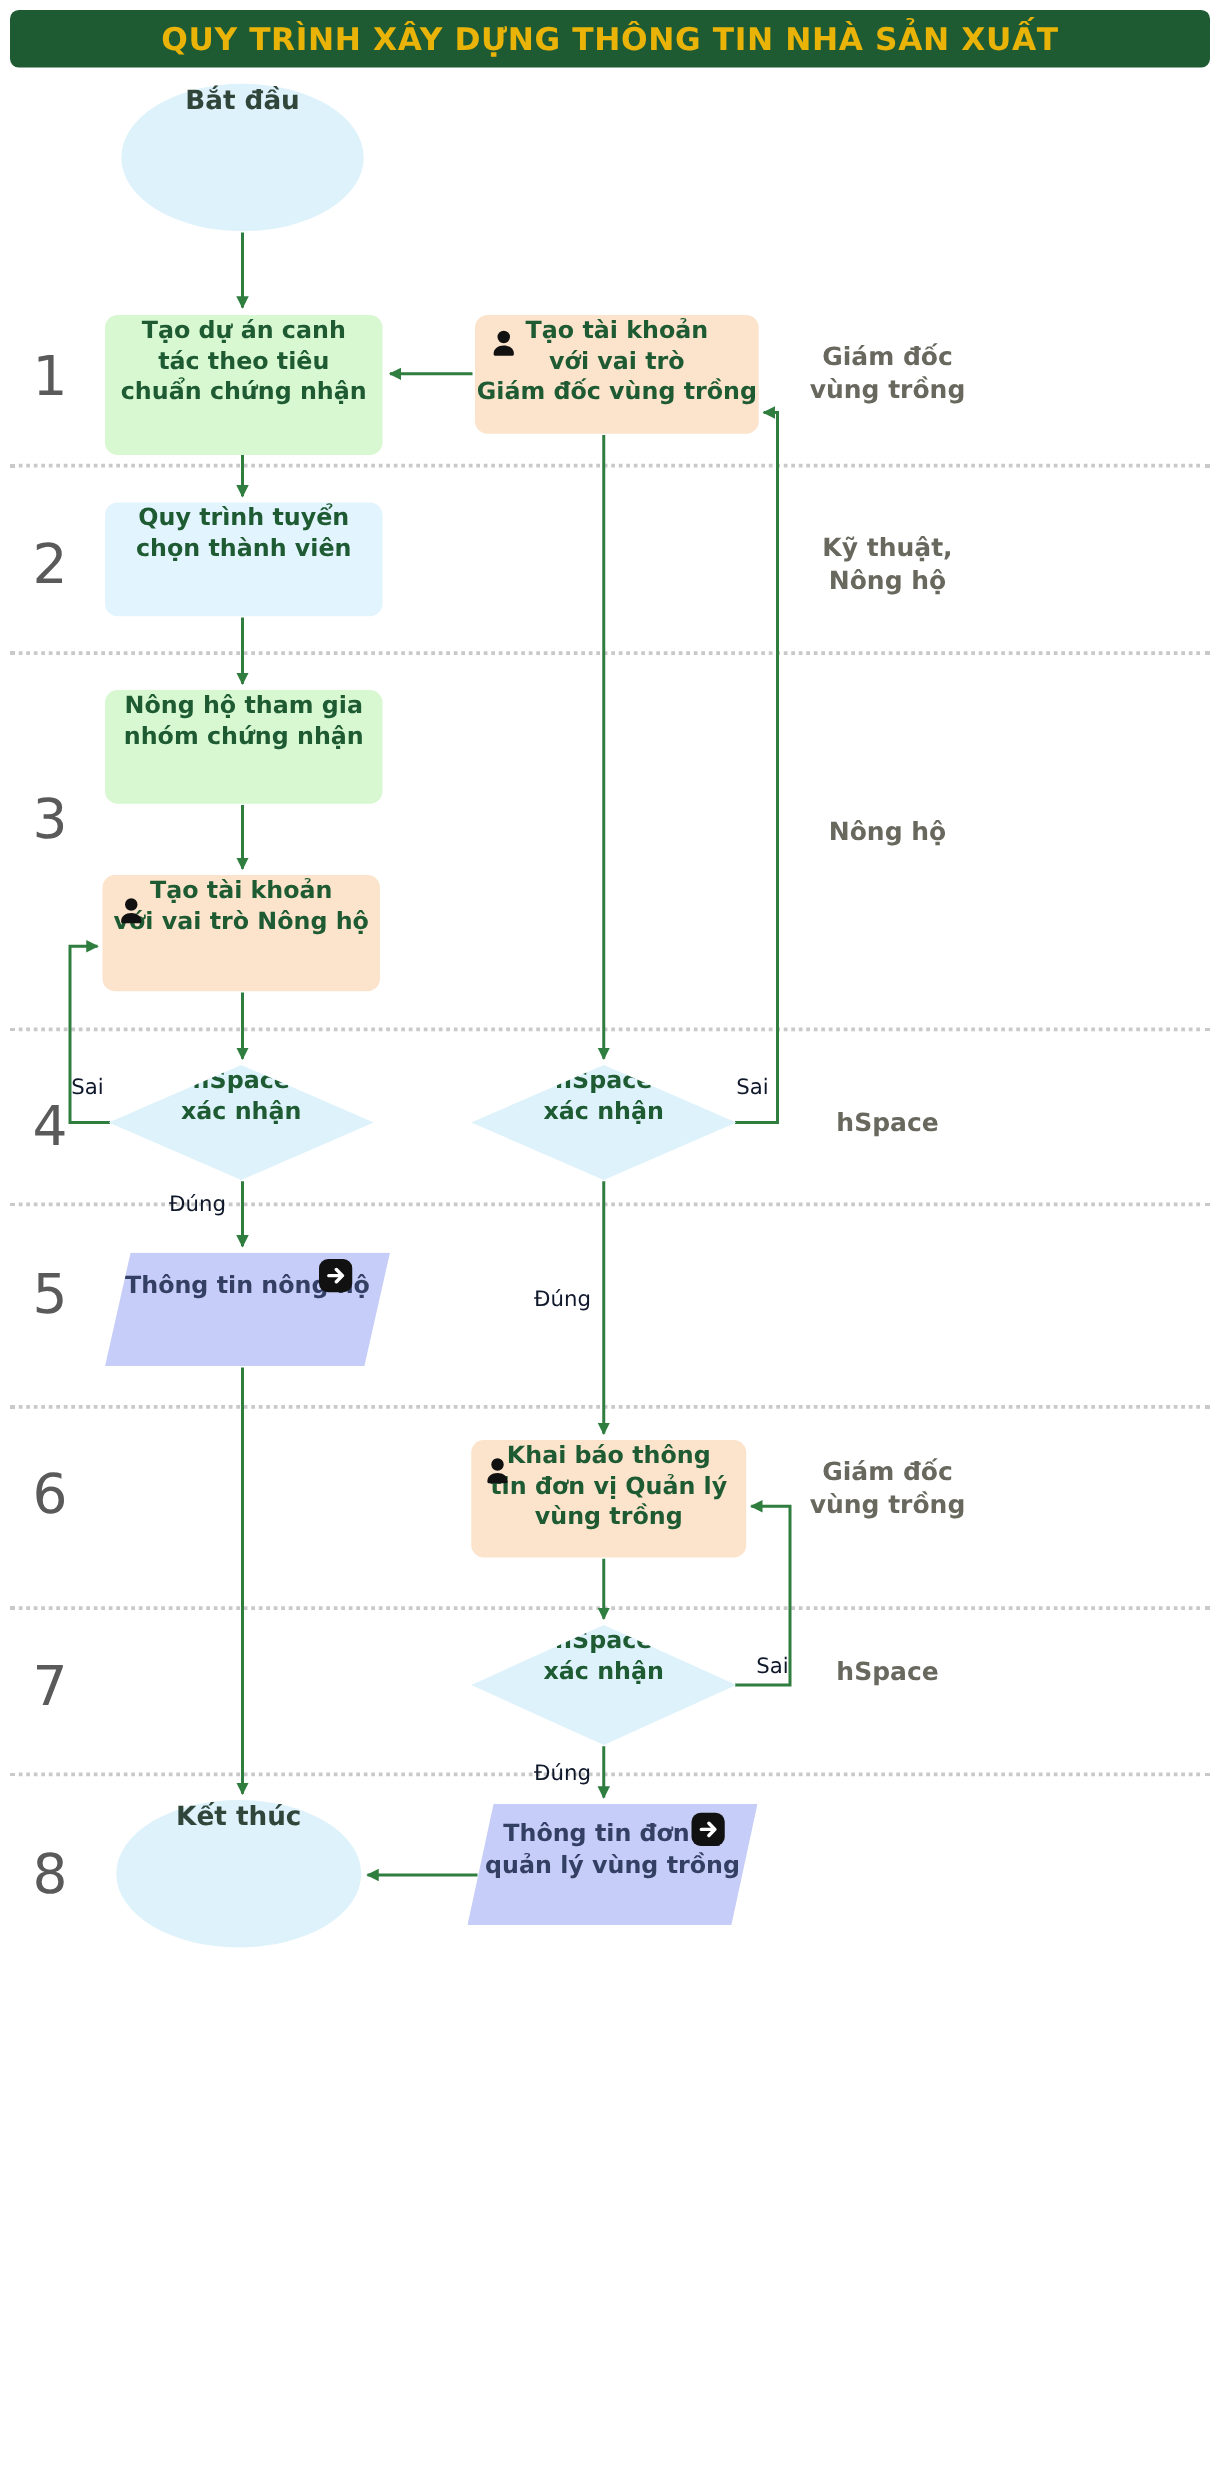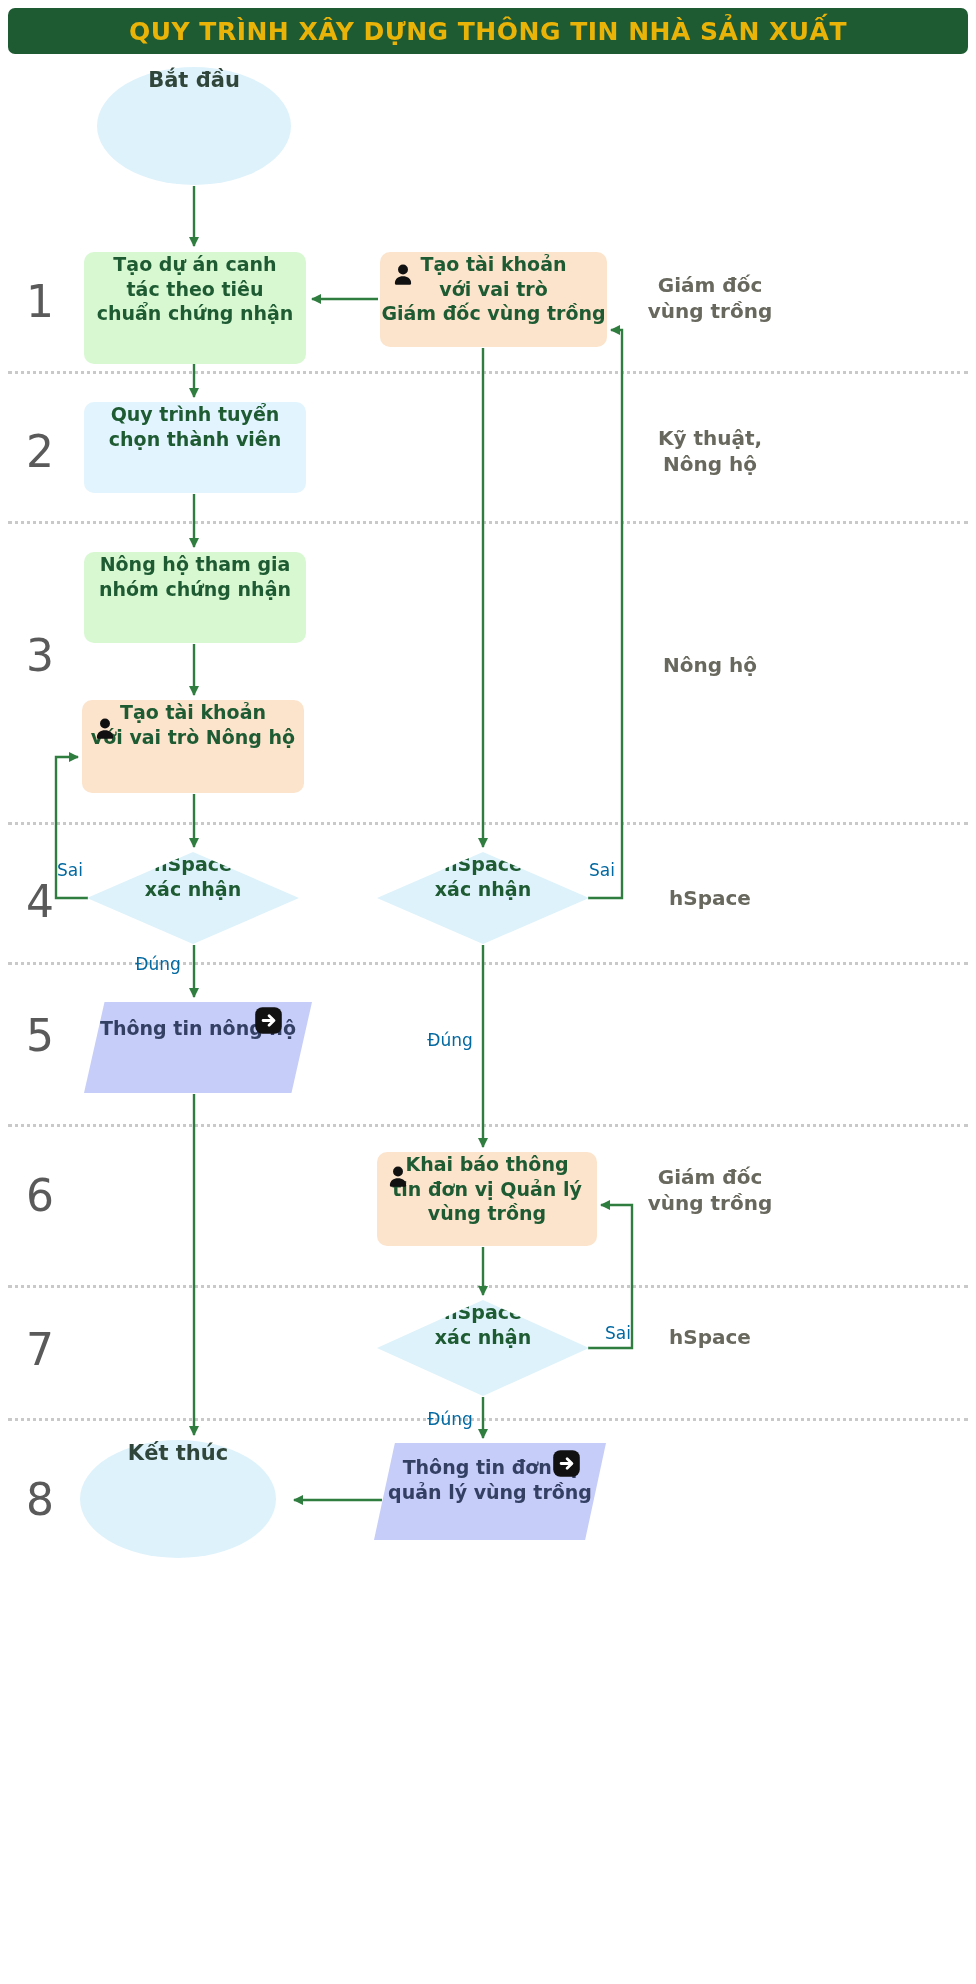--- a/index.html
+++ b/index.html
@@ -37,21 +37,21 @@
   .step-num{
     position:absolute;left:16px;width:48px;text-align:center;
     font-size:44px;color:#5a5a5a;font-weight:500;z-index:3;
   }
   .role{
     position:absolute;left:640px;width:140px;text-align:center;
     font-size:20px;font-weight:bold;color:#68685e;white-space:pre-line;
     line-height:1.3;z-index:3;
   }
   .edge-label{
-    position:absolute;font-size:17px;color:#0369a1;font-weight:500;
+    position:absolute;font-size:17px;color:#0f172a;font-weight:500;
     z-index:3;width:52px;text-align:center;
   }
 </style>
 </head>
 <body>
 
 <div class="header">
   <span class="header-title">QUY TRÌNH XÂY DỰNG THÔNG TIN NHÀ SẢN XUẤT</span>
 </div>
 
@@ -159,21 +159,21 @@
   <span class="node-text">Khai báo thông
 tin đơn vị Quản lý
 vùng trồng</span>
 </div>
 
 <div class="node diamond" style="left:377px;top:1300px;width:212px;height:96px">
   <span class="node-text">hSpace
 xác nhận</span>
 </div>
 
-<div class="node ellipse" style="left:80px;top:1440px;width:196px;height:118px">
+<div class="node ellipse" style="left:93px;top:1440px;width:196px;height:118px">
   <span class="node-text">Kết thúc</span>
 </div>
 <div class="node para" style="left:374px;top:1443px;width:232px;height:97px">
   <span class="corner-icon" style="left:178px;top:6px">
     <svg viewBox="0 0 24 24" width="29" height="29">
         <rect x="1" y="1" width="22" height="22" rx="6" fill="#111"></rect>
         <path d="M7.5 12h8.5M12.5 8l4 4-4 4" stroke="#fff" stroke-width="2.3" fill="none" stroke-linecap="round" stroke-linejoin="round"></path>
       </svg>
   </span>
   <span class="node-text" style="margin-top:12px">Thông tin đơn vị

